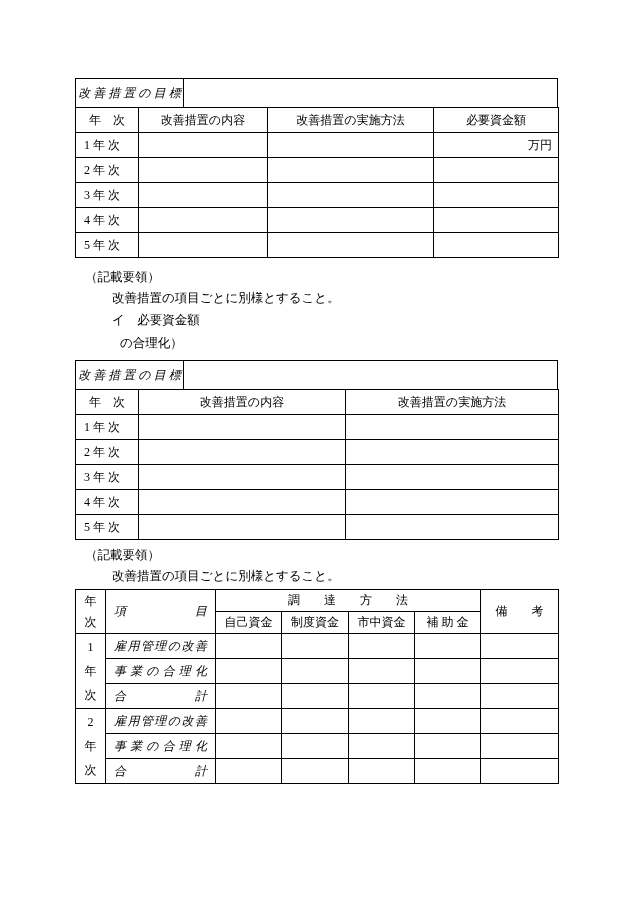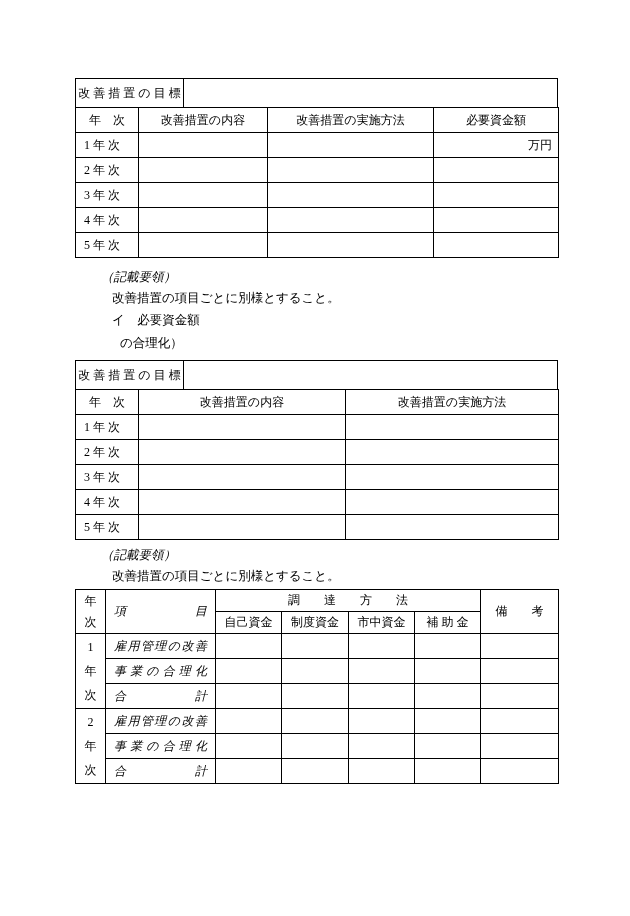--- a/index.html
+++ b/index.html
@@ -6,21 +6,21 @@
   html, body { background: #fff; }
   body {
     width: 630px; height: 916px;
     font-family: "Liberation Serif", "DejaVu Serif", serif;
     color: #000; font-size: 12px;
   }
   .page { position: relative; width: 630px; height: 916px; padding: 78px 0 0 75px; background: #fff; }
 
   
   .goal-bar { display: flex; width: 483px; height: 30px; border: 1px solid #000; }
-  .goal-label { width: 108px; border-right: 1px solid #000; display: flex; align-items: center; justify-content: center; white-space: nowrap; overflow: hidden; }
+  .goal-label { width: 108px; border-right: 1px solid #000; display: flex; align-items: center; justify-content: center; white-space: nowrap; overflow: hidden; font-style: italic; }
   .goal-value { flex: 1; }
 
   table.form-table { border-collapse: collapse; table-layout: fixed; width: 483px; margin-top: -1px; padding-left: 32px; }
   table.form-table td { border: 1px solid #000; height: 25px; padding: 0 6px; overflow: hidden; vertical-align: middle; }
 
   .hd { text-align: center; }
   .jst { text-align: justify; text-align-last: justify; }
   .yl { text-align: left; padding-left: 8px !important; white-space: nowrap; margin-top: 12px; }
   .amt { text-align: right; }
 
@@ -34,21 +34,21 @@
   .t3 col.k5 { width: 66px; } .t3 col.k6 { width: 66px; } .t3 col.k7 { width: 78px; }
   .t3 tr.hrow td { height: 22px; }
   .t3 td.ystk { padding: 0; }
   .yc { display: block; text-align: center; }
   .yc.h { line-height: 21px; }
   .yc.b { line-height: 24px; }
   .t3 td.itm { padding: 0 8px; font-style: italic; }
 
   .notes { font-size: 12.5px; }
   .notes .ln { line-height: 22px; white-space: nowrap; }
-  .i10 { margin-left: 26px; font-style: italic; }
+  .i10 { margin-left: 10px; }
   .i37 { margin-left: 37px; font-family: Liberation Mono, monospace; }
   .i45 { margin-left: 45px; }
   .i60 { margin-left: 60px; }
 
   .n1 { margin-top: 8px; }
   .n2 { margin-top: 4px; }
   .sec2 { margin-top: 6px; }
   .sec3 { margin-top: 2px; }
 </style>
 </head>

